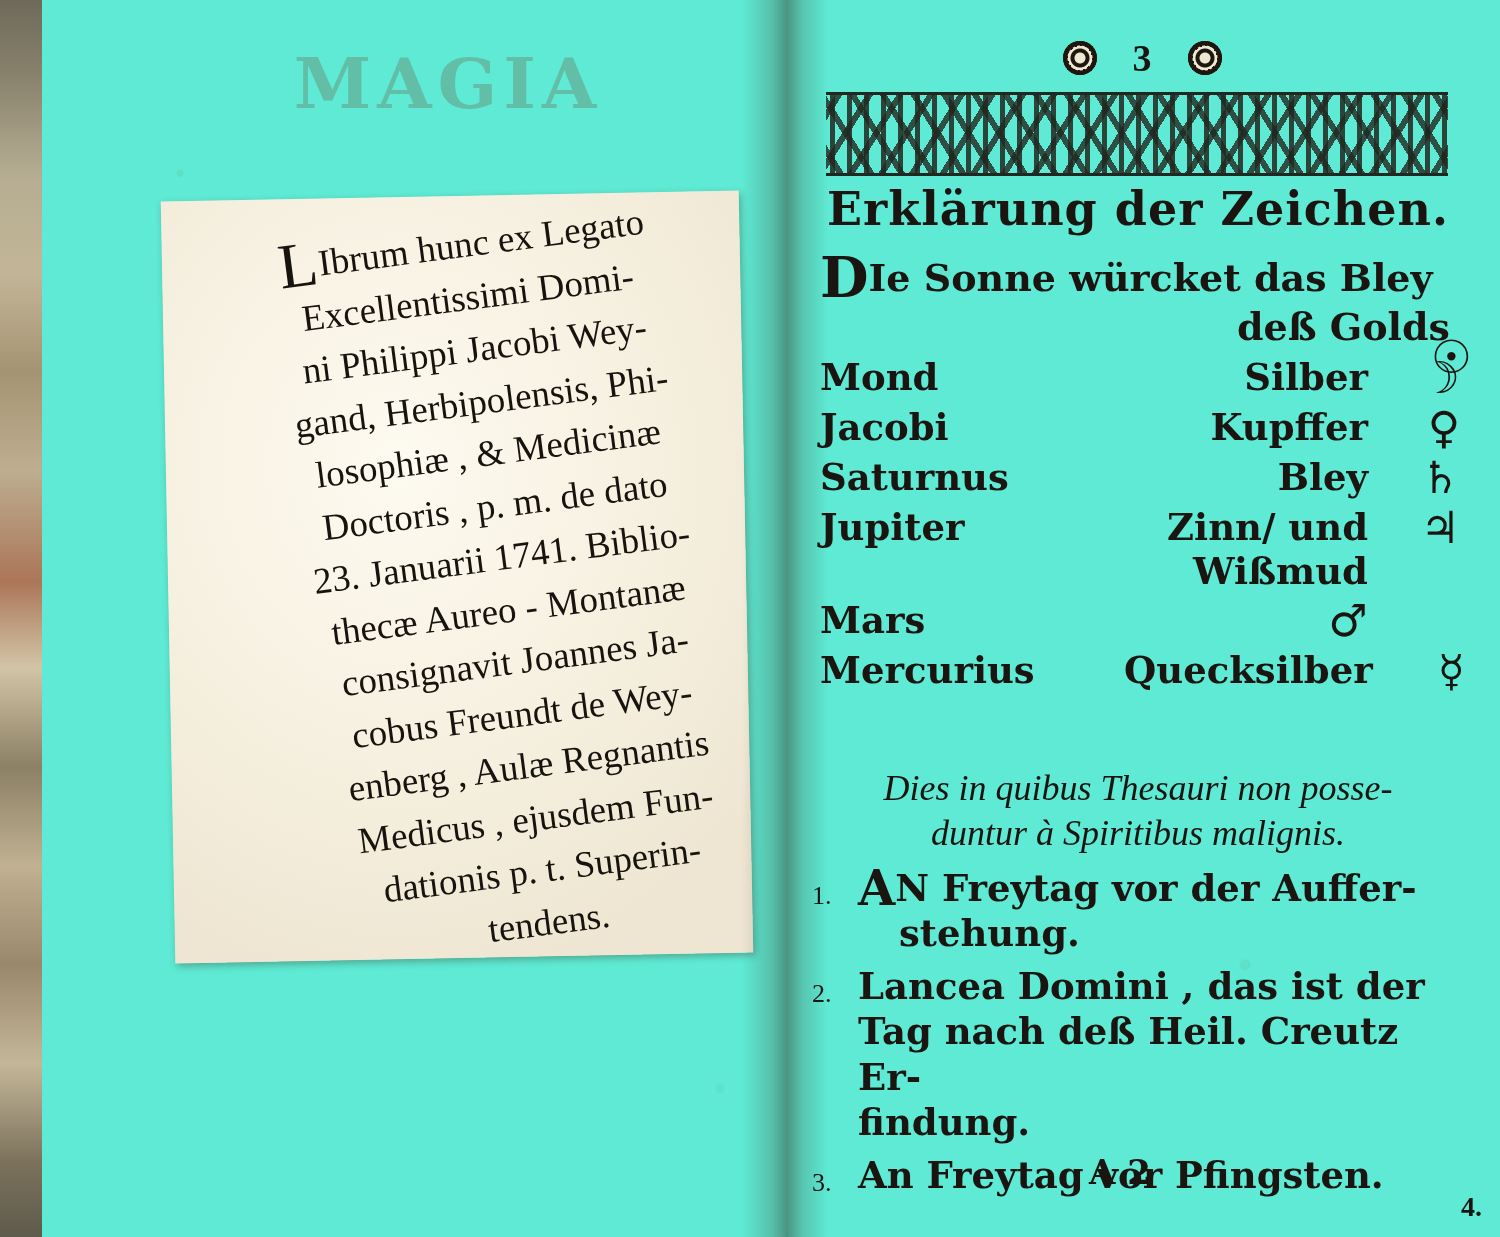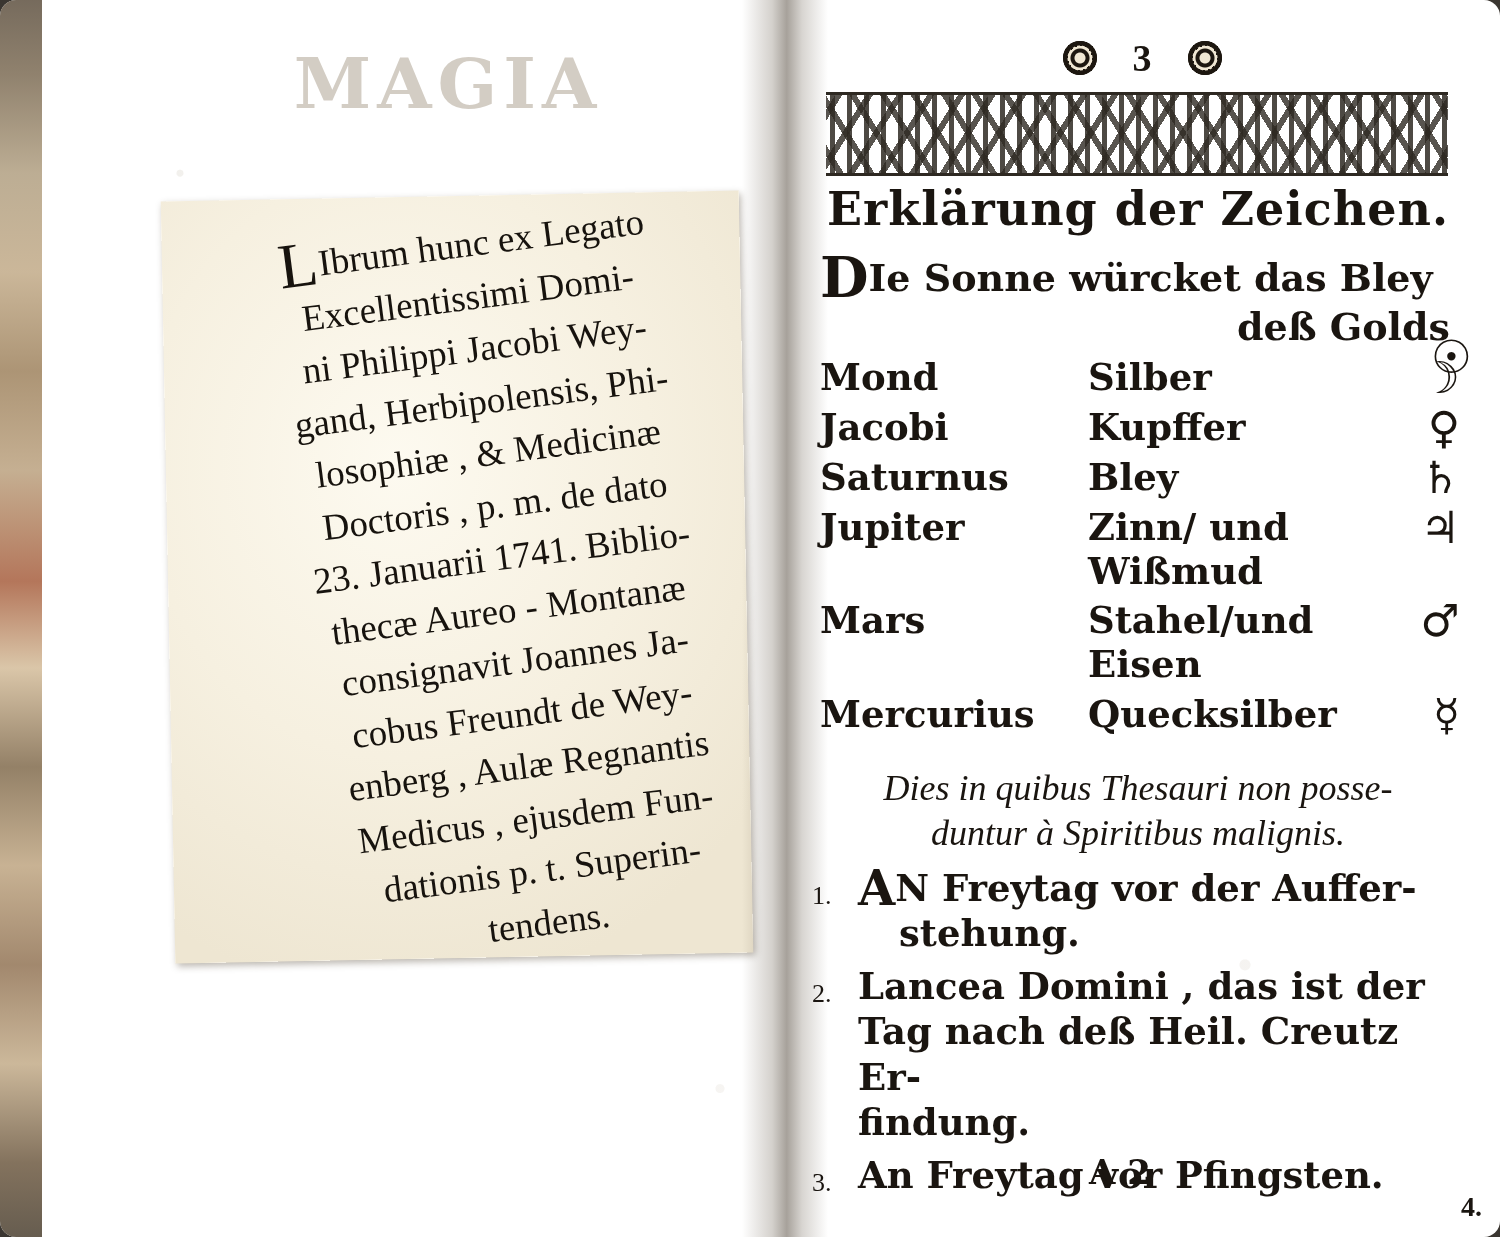--- a/index.html
+++ b/index.html
@@ -6,22 +6,21 @@
     margin: 0;
     padding: 0;
     background: #3a3631;
   }
   #page {
     position: relative;
     width: 1500px;
     height: 1237px;
     overflow: hidden;
     font-family: "Liberation Serif", serif;
-    background: #ffffff;
-    border-radius: 16px;
+    background: #5eead4;
   }
 
   
   .spread {
     position: absolute;
     inset: 0;
     background:
       radial-gradient(ellipse 70% 60% at 18% 30%, rgba(255,250,235,0.25), rgba(0,0,0,0) 70%),
       linear-gradient(90deg,
         #8d7e6b 0px, #9c8c77 8px, #b4a48c 22px,
@@ -214,23 +213,24 @@
   }
   .trow {
     display: grid;
     grid-template-columns: 268px 1fr 56px;
     align-items: start;
     font-family: "DejaVu Serif", serif;
     font-weight: bold;
     font-size: 37px;
     line-height: 1.18;
     margin-bottom: 6px;
+    gap: 36px;
   }
   .trow .planet { white-space: nowrap; }
-  .trow .metal  { white-space: normal; }
+  .trow .metal  { white-space: normal; text-align: right; }
   .trow .sym {
     font-family: "DejaVu Sans", sans-serif;
     font-size: 44px;
     text-align: right;
     line-height: 1;
   }
   .rp-latin {
     position: absolute;
     left: 14px; top: 766px; width: 624px;
     font-family: "Liberation Serif", serif;
@@ -342,21 +342,20 @@
         <span class="metal fraktur">Bley</span>
         <span class="sym">♄</span>
       </div>
       <div class="trow">
         <span class="planet fraktur">Jupiter</span>
         <span class="metal fraktur">Zinn/ und Wißmud</span>
         <span class="sym">♃</span>
       </div>
       <div class="trow">
         <span class="planet fraktur">Mars</span>
-        <span class="metal fraktur">Stahel/und Eisen</span>
         <span class="sym">♂</span>
       </div>
       <div class="trow">
         <span class="planet fraktur">Mercurius</span>
         <span class="metal fraktur">Quecksilber</span>
         <span class="sym">☿</span>
       </div>
     </div>
 
     <div class="rp-latin">

